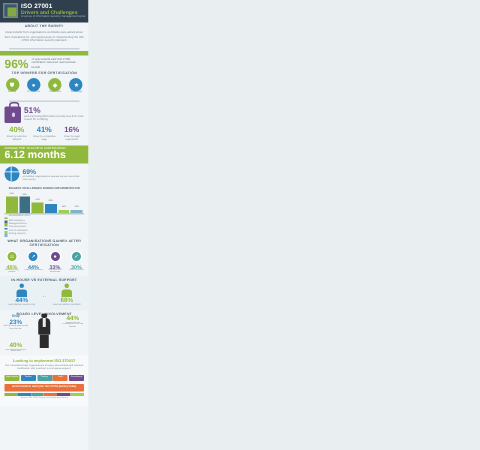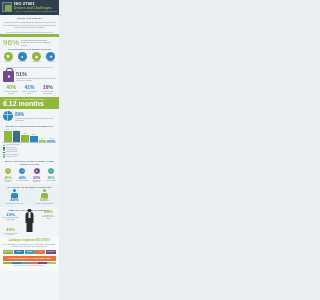--- a/index.html
+++ b/index.html
@@ -52,21 +52,21 @@
     font-size:1.9px; line-height:2.5px; color:#7b8b97; text-align:center;
     margin-top:1px;
   }
   .rule { height:.5px; background:#c8d4dc; margin:1.5px 6px; }
 
   
   .band-green { background:#8fb83c; height:2.5px; }
   .stat96 {
     display:flex; align-items:center; gap:2px; padding:2px 3px 1px 3px;
   }
-  .n96 { font-size:8px; line-height:8px; font-weight:normal; color:#8fb83c; }
+  .n96 { font-size:8px; line-height:8px; font-weight:bold; color:#8fb83c; }
   .n96txt { font-size:1.9px; line-height:2.3px; color:#6c7d89; flex:1; }
 
   
   .circrow { display:flex; justify-content:space-between; padding:1px 2px 2px 2px; }
   .circitem { width:12px; text-align:center; }
   .circ {
     width:9px; height:9px; border-radius:50%; margin:0 auto;
     display:flex; align-items:center; justify-content:center;
     color:#fff; font-size:4px;
   }

